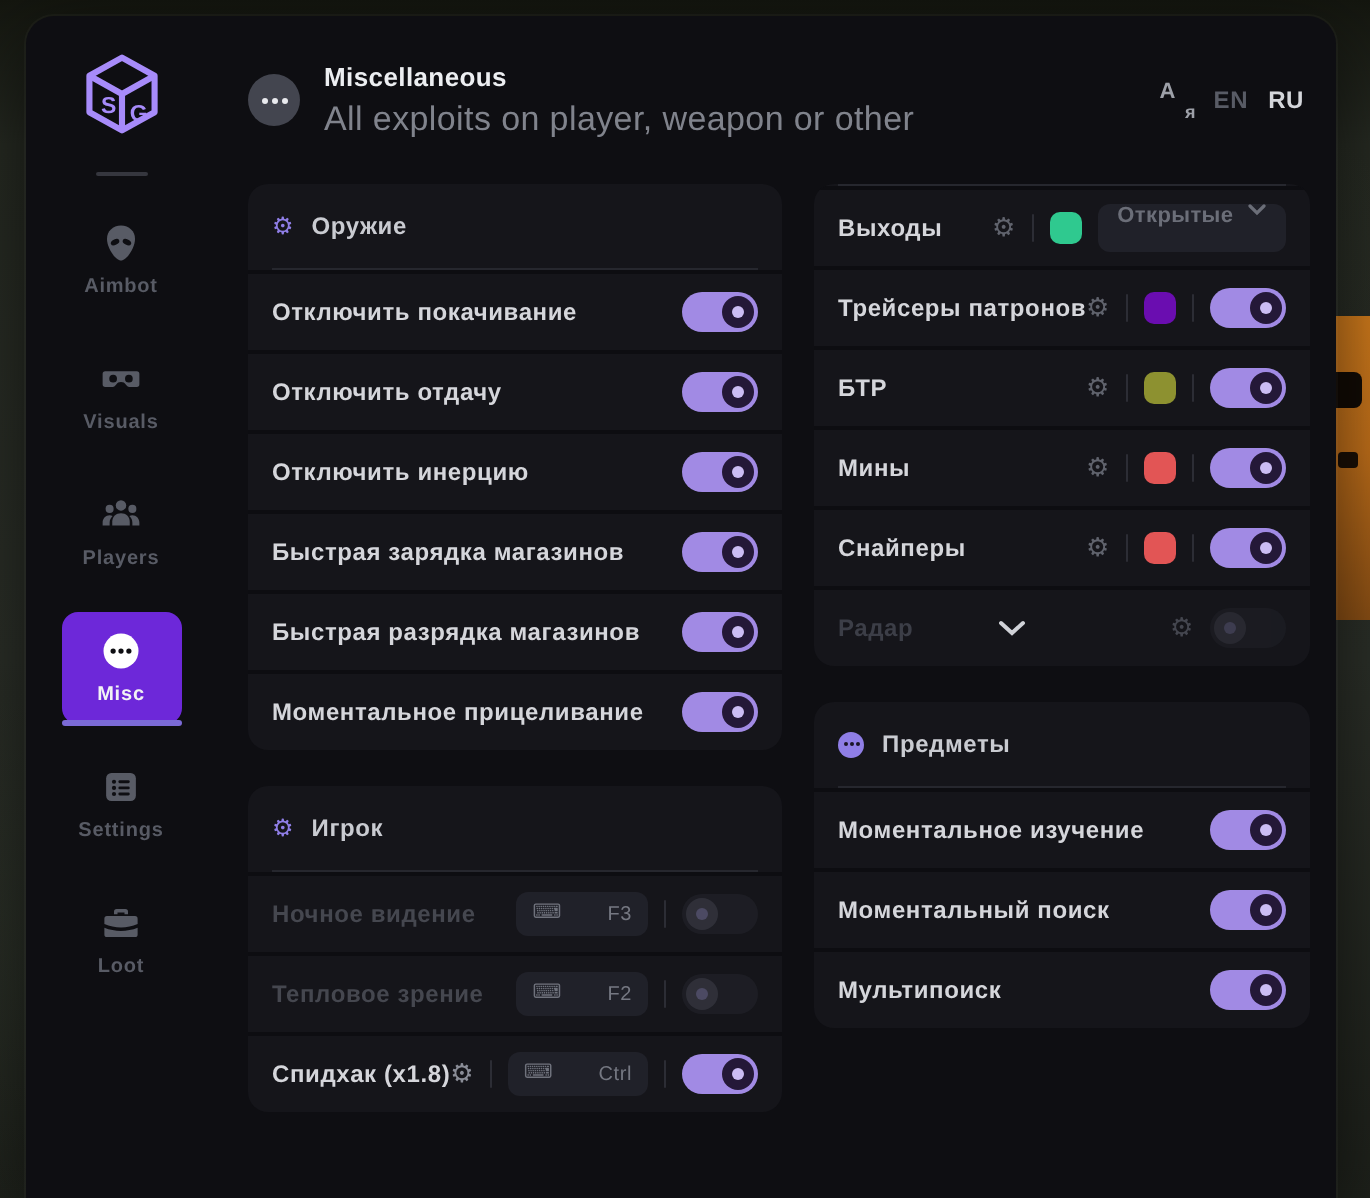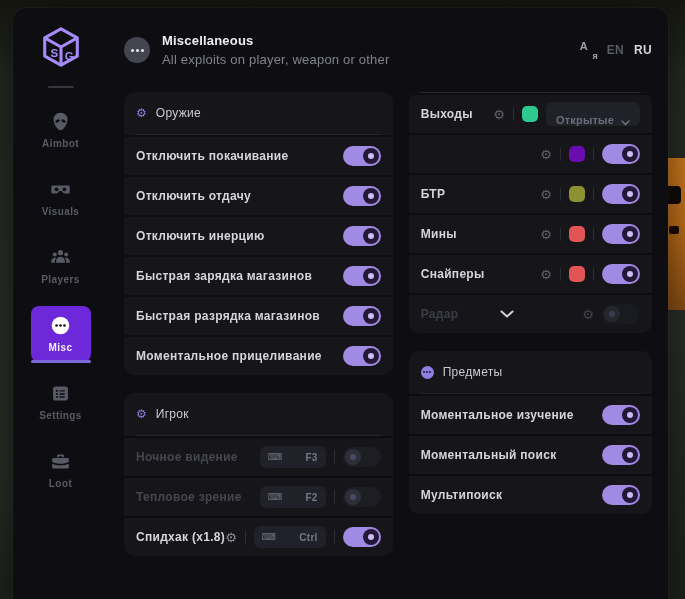--- a/index.html
+++ b/index.html
@@ -37,35 +37,35 @@
   .nav-item.active svg { fill:#ffffff; }
   .nav-item.active::after { content:""; position:absolute; left:0; right:0; bottom:-1px; height:3px; background:#7b6ad6; border-radius:2px; }
 
   
   .main { flex:1; display:flex; flex-direction:column; min-width:0; }
   .topbar { height:84px; flex:none; display:flex; align-items:center; padding:0 16px; }
   .title-icon { width:26px; height:26px; border-radius:50%; background:#43454f; display:flex; align-items:center; justify-content:center; gap:2px; flex:none; }
   .title-icon i { width:3px; height:3px; border-radius:50%; background:#e9eaee; }
   .title-wrap { margin-left:12px; }
   .page-title { font-size:13px; font-weight:700; color:#eceef1; letter-spacing:.2px; }
-  .page-subtitle { font-size:13px; color:#80838c; margin-top:4px; letter-spacing:.2px; }
+  .page-subtitle { font-size:17px; color:#80838c; margin-top:4px; letter-spacing:.2px; }
   .lang { margin-left:auto; display:flex; align-items:center; gap:10px; }
   .xlate { position:relative; width:17px; height:16px; color:#9da0a8; }
   .xlate .a { position:absolute; left:0; top:-2px; font-size:11px; font-weight:700; }
   .xlate .b { position:absolute; right:-1px; bottom:-3px; font-size:9px; font-weight:700; }
   .lang-en { font-size:12px; font-weight:700; color:#585b65; letter-spacing:.3px; cursor:pointer; }
   .lang-ru { font-size:12px; font-weight:700; color:#d4d6db; letter-spacing:.3px; cursor:pointer; }
 
   .content { flex:1; padding:0 16px; display:grid; grid-template-columns:1fr 1fr; column-gap:16px; align-content:start; }
   .col { display:flex; flex-direction:column; gap:18px; }
 
   
   .card { background:#15151a; border-radius:10px; overflow:hidden; }
   .card-head { height:42px; display:flex; align-items:center; gap:9px; padding:0 12px; }
-  .card-title { font-size:12px; font-weight:400; color:#c9cbd1; letter-spacing:.3px; }
+  .card-title { font-size:12px; font-weight:700; color:#c9cbd1; letter-spacing:.3px; }
   .gear { font-family:"DejaVu Sans", sans-serif; font-size:13px; line-height:1; color:#60636d; }
   .gear.purple { color:#8f7ee6; font-size:12px; }
   .gear.bright { color:#8a8d97; }
   .dotcircle { width:13px; height:13px; border-radius:50%; background:#8f7ee6; display:flex; align-items:center; justify-content:center; gap:1px; flex:none; }
   .dotcircle i { width:2px; height:2px; border-radius:50%; background:#1b1526; }
   .card-divider { height:1px; background:#26272e; margin:0 12px; }
 
   .row { height:40px; display:flex; align-items:center; padding:0 12px; border-top:2px solid #0d0d11; }
   .row:first-of-type { border-top:none; }
   .row-label { font-size:12px; font-weight:600; color:#d5d6db; letter-spacing:.3px; white-space:nowrap; }
@@ -78,26 +78,26 @@
   .toggle.on { background:#a18ae4; }
   .toggle.on .knob { position:absolute; right:2px; top:2px; width:16px; height:16px; border-radius:50%; background:#241838; }
   .toggle.on .knob::after { content:""; position:absolute; left:5px; top:5px; width:6px; height:6px; border-radius:50%; background:#cbbcf4; }
   .toggle.off { background:#24252d; }
   .toggle.off .knob { position:absolute; left:2px; top:2px; width:16px; height:16px; border-radius:50%; background:#454652; }
   .toggle.off .knob::after { content:""; position:absolute; left:5px; top:5px; width:6px; height:6px; border-radius:50%; background:#7a76a0; }
   .toggle.off.faded { opacity:.55; }
 
   .swatch { width:16px; height:16px; border-radius:5px; flex:none; }
 
-  .dropdown { height:24px; background:#202129; border-radius:6px; display:flex; align-items:flex-end; gap:7px; padding:0 10px; cursor:pointer; }
+  .dropdown { height:24px; background:#202129; border-radius:6px; display:flex; align-items:flex-start; gap:7px; padding:0 10px; cursor:pointer; }
   .dropdown span { font-size:11px; font-weight:600; color:#6b6e78; letter-spacing:.2px; }
 
   .badge { height:22px; background:#202129; border-radius:6px; display:flex; align-items:center; gap:5px; padding:0 8px; }
   .badge .kbd-glyph { font-family:"DejaVu Sans", sans-serif; font-size:10px; color:#6f727c; line-height:1; }
-  .badge span.key { font-size:10px; font-weight:700; color:#757882; letter-spacing:.3px;margin-left:18px; }
+  .badge span.key { font-size:10px; font-weight:400; color:#757882; letter-spacing:.3px;margin-left:18px; }
 
   .chev-radar { margin-left:42px; display:flex; align-items:center; cursor:pointer; }
 </style>
 </head>
 <body>
 
 <div class="bg-orange"></div>
 
 <div class="window">
 
@@ -326,20 +326,21 @@
               <div class="swatch" style="background-color: rgb(47, 201, 143);"></div>
               <div class="dropdown">
                 <span>Открытые</span>
                 <svg width="9" height="6" viewBox="0 0 9 6">
                     <polyline points="1,1 4.5,4.5 8,1" fill="none" stroke="#6b6e78" stroke-width="1.6" stroke-linecap="round"></polyline>
                   </svg>
               </div>
             </div>
           </div>
           <div class="row">
+            <span class="row-label">Трейсеры патронов</span>
             <div class="ctrls">
               <span class="gear">⚙</span>
               <div class="vsep"></div>
               <div class="swatch" style="background-color: rgb(106, 13, 176);"></div>
               <div class="vsep"></div>
               <div class="toggle on">
                   <div class="knob"></div>
                 </div>
             </div>
           </div>

